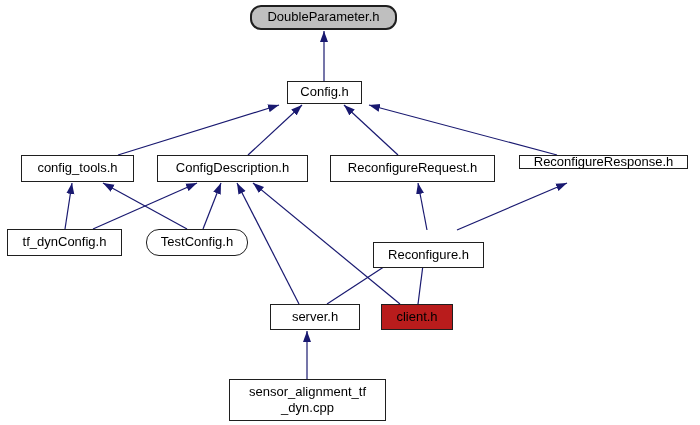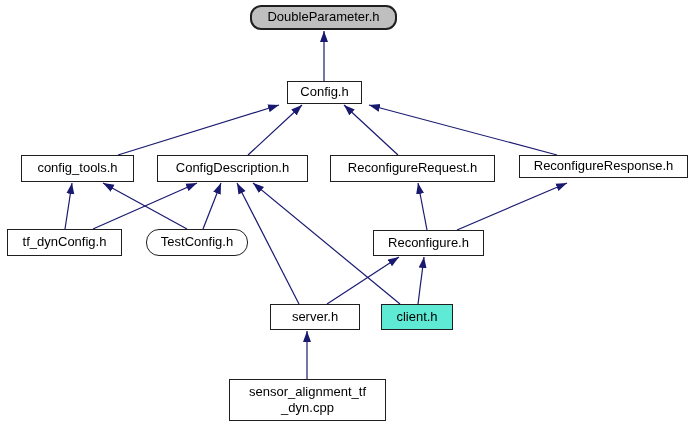--- a/index.html
+++ b/index.html
@@ -72,22 +72,22 @@
         <line x1="418" y1="304" x2="424" y2="257" stroke="#191970" stroke-width="1.2" marker-end="url(#arrowhead)"></line>
         <line x1="307" y1="379" x2="307" y2="331" stroke="#191970" stroke-width="1.2" marker-end="url(#arrowhead)"></line>
       </g>
   </svg>
 
   <div class="node root" style="left: 250px; top: 5px; width: 147px; height: 25px; border-color: rgb(31, 31, 31); background: rgb(191, 191, 191); border-radius: 11px;">DoubleParameter.h</div>
   <div class="node" style="left: 287px; top: 81px; width: 75px; height: 23px; border-color: rgb(31, 31, 31); background: rgb(255, 255, 255);">Config.h</div>
   <div class="node" style="left: 21px; top: 155px; width: 113px; height: 27px; border-color: rgb(31, 31, 31); background: rgb(255, 255, 255);">config_tools.h</div>
   <div class="node" style="left: 157px; top: 155px; width: 151px; height: 27px; border-color: rgb(31, 31, 31); background: rgb(255, 255, 255);">ConfigDescription.h</div>
   <div class="node" style="left: 330px; top: 155px; width: 165px; height: 27px; border-color: rgb(31, 31, 31); background: rgb(255, 255, 255);">ReconfigureRequest.h</div>
-  <div class="node" style="left: 519px; top: 155px; width: 169px; height: 23px; border-color: rgb(31, 31, 31); background: rgb(255, 255, 255);">ReconfigureResponse.h</div>
+  <div class="node" style="left: 519px; top: 155px; width: 169px; height: 14px; border-color: rgb(31, 31, 31); background: rgb(255, 255, 255);">ReconfigureResponse.h</div>
   <div class="node" style="left: 7px; top: 229px; width: 115px; height: 27px; border-color: rgb(31, 31, 31); background: rgb(255, 255, 255);">tf_dynConfig.h</div>
   <div class="node" style="left: 146px; top: 229px; width: 102px; height: 27px; border-color: rgb(31, 31, 31); background: rgb(255, 255, 255); border-radius: 13px;">TestConfig.h</div>
-  <div class="node" style="left: 373px; top: 230px; width: 111px; height: 26px; border-color: rgb(31, 31, 31); background: rgb(255, 255, 255);">Reconfigure.h</div>
+  <div class="node" style="left: 373px; top: 242px; width: 111px; height: 26px; border-color: rgb(31, 31, 31); background: rgb(255, 255, 255);">Reconfigure.h</div>
   <div class="node" style="left: 270px; top: 304px; width: 90px; height: 26px; border-color: rgb(31, 31, 31); background: rgb(255, 255, 255);">server.h</div>
-  <div class="node" style="left: 381px; top: 304px; width: 72px; height: 26px; border-color: rgb(31, 31, 31); background: #5eead4;">client.h</div>
+  <div class="node" style="left: 381px; top: 304px; width: 72px; height: 26px; border-color: rgb(31, 31, 31); background: #b91c1c;">client.h</div>
   <div class="node" style="left: 229px; top: 379px; width: 157px; height: 42px; border-color: rgb(31, 31, 31); background: rgb(255, 255, 255);">sensor_alignment_tf
 _dyn.cpp</div>
 
 </div>
 
 </body></html>

